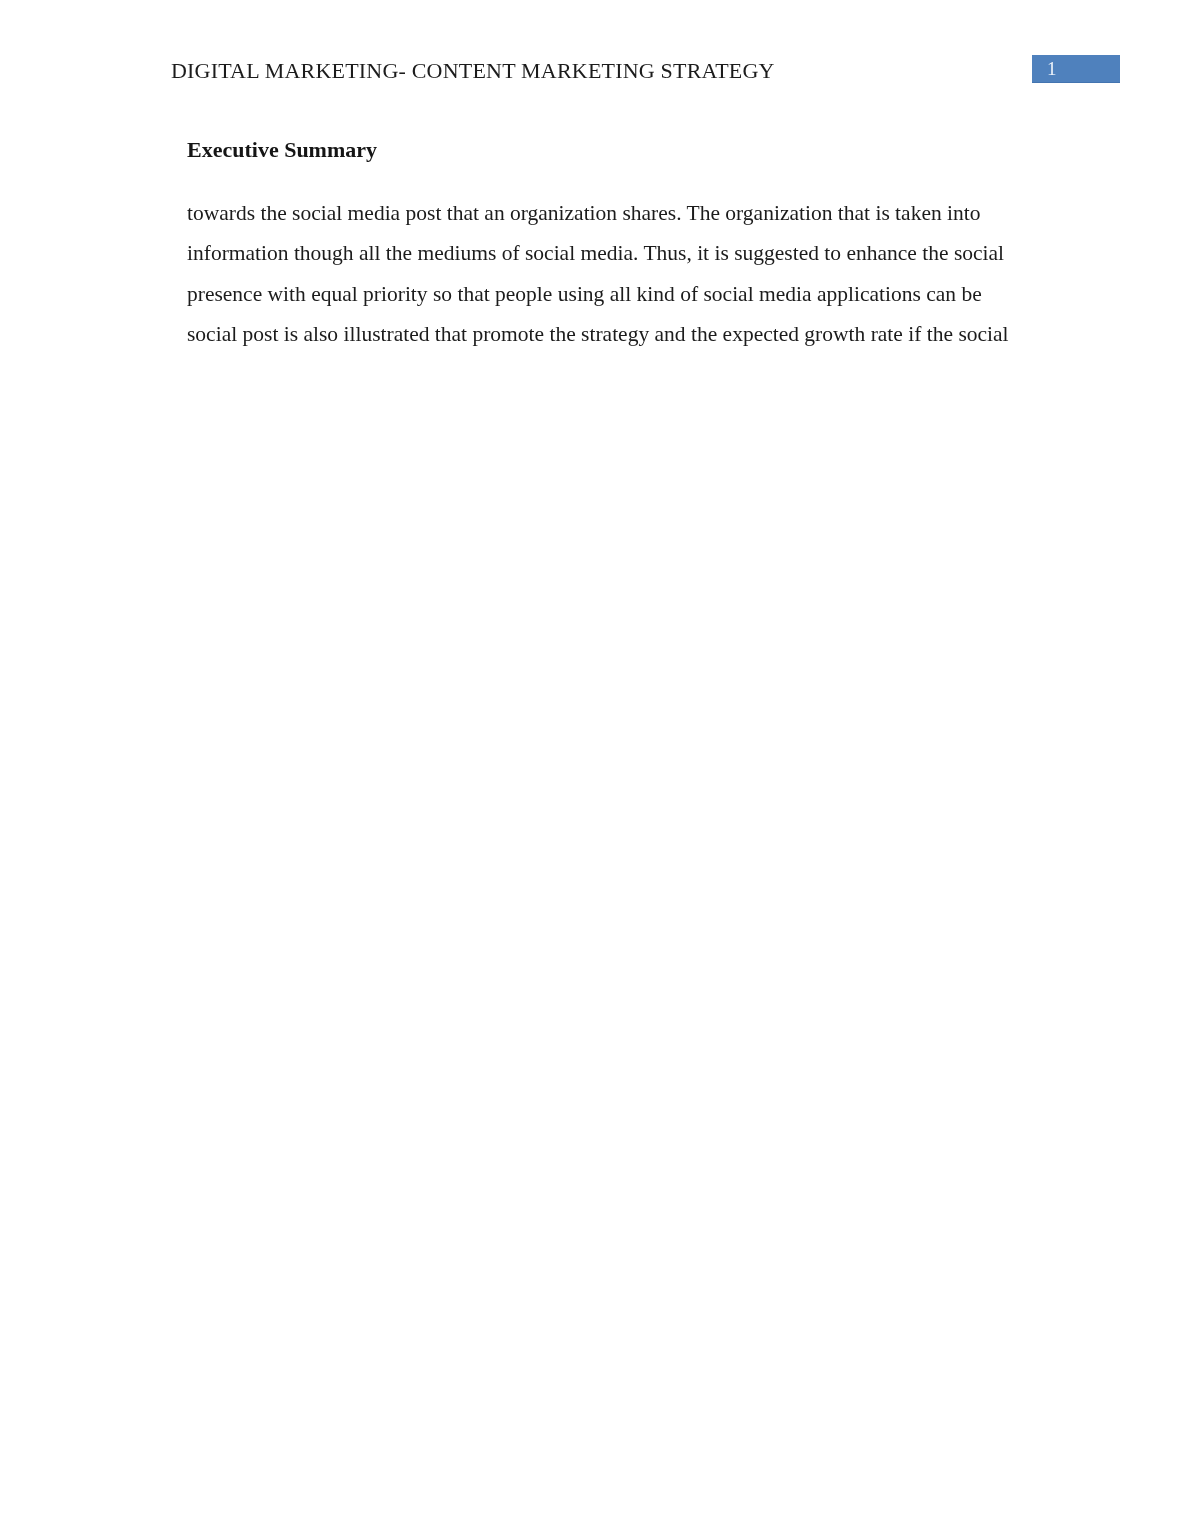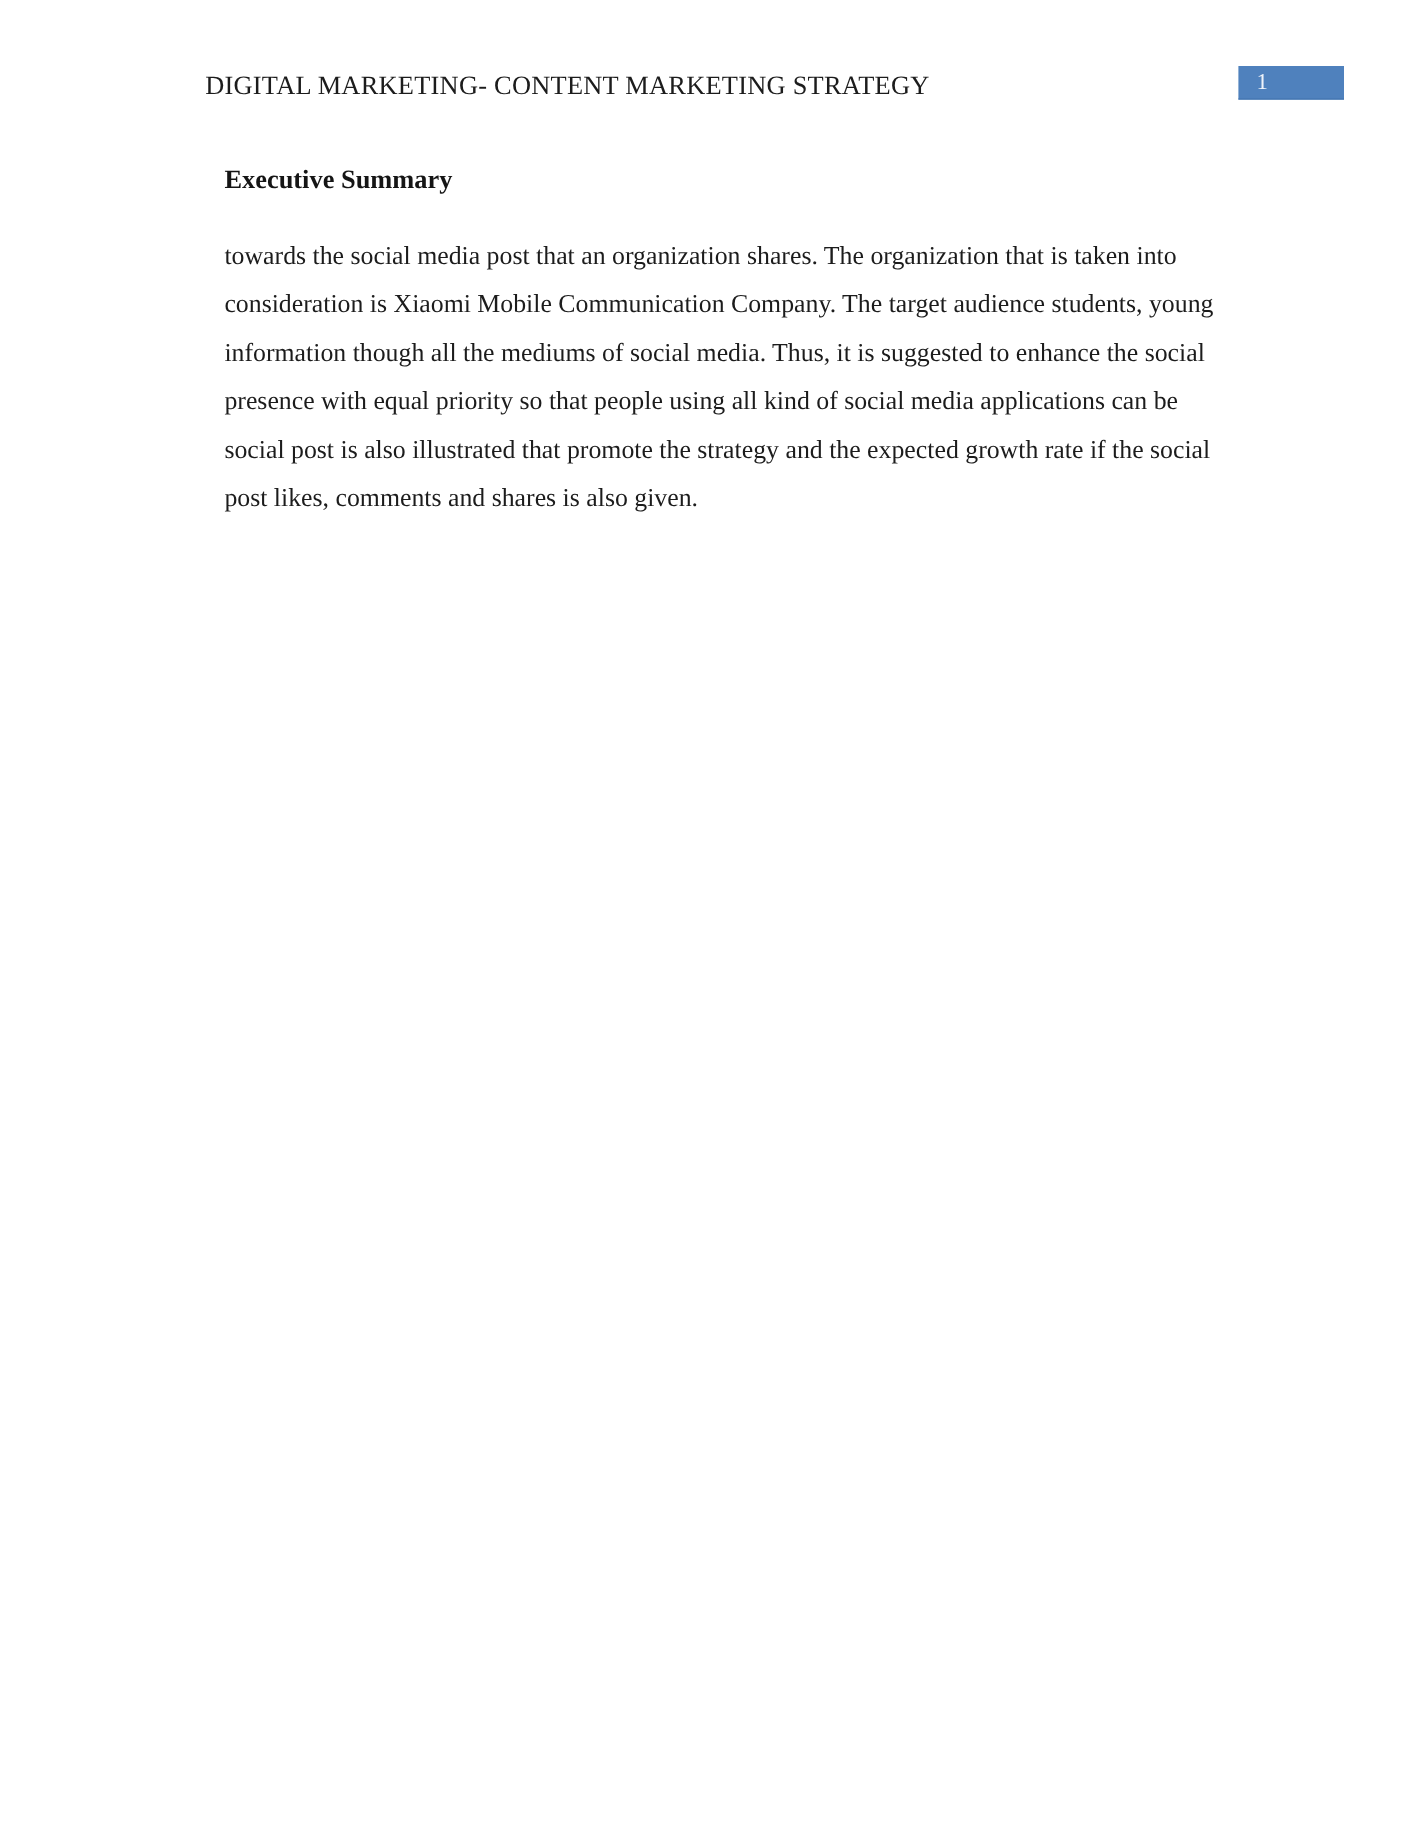--- a/index.html
+++ b/index.html
@@ -71,21 +71,19 @@
 
   <div class="page-number-box">
     <span class="num">1</span>
   </div>
 
   <div class="content">
     <h1 class="section-heading">Executive Summary</h1>
 
     <div class="paragraph">
       <div class="line">towards the social media post that an organization shares. The organization that is taken into</div>
-      <div class="line">consideration is Xiaomi Mobile Communication Company. The target audience students, young</div>
       <div class="line">information though all the mediums of social media. Thus, it is suggested to enhance the social</div>
       <div class="line">presence with equal priority so that people using all kind of social media applications can be</div>
       <div class="line">social post is also illustrated that promote the strategy and the expected growth rate if the social</div>
-      <div class="line">post likes, comments and shares is also given.</div>
     </div>
   </div>
 
 </div>
 
 </body></html>

